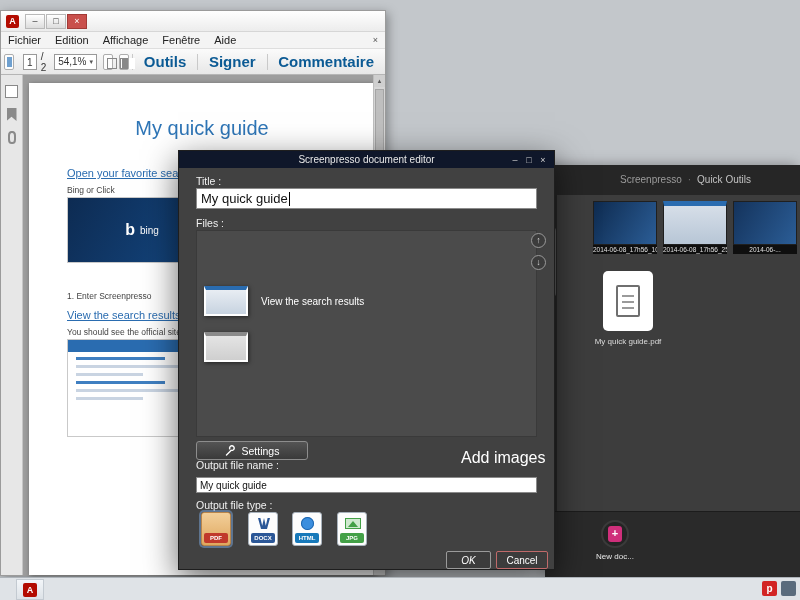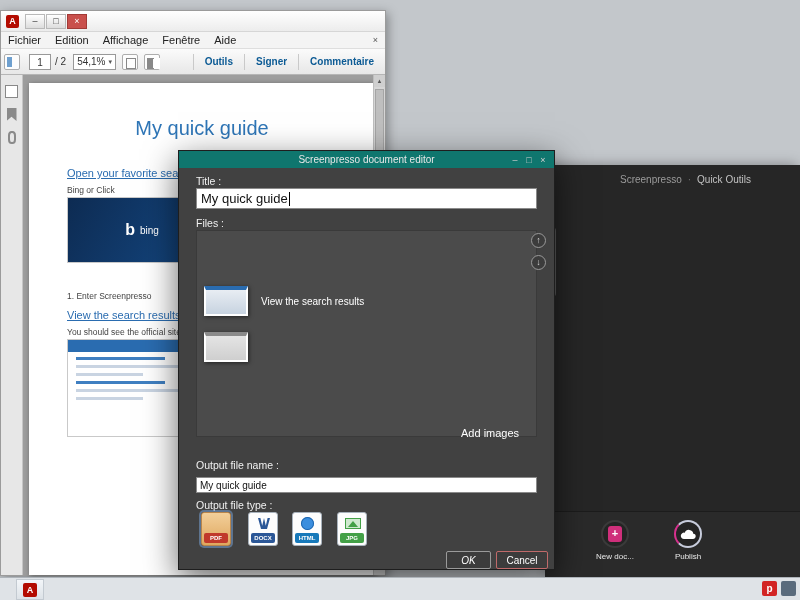--- a/index.html
+++ b/index.html
@@ -22,21 +22,21 @@
   .tbi-panel:after { content:""; position:absolute; left:2px; top:2px; width:5px; height:10px; background:#6fa0cf; }
   .tbi-scroll:after { content:""; position:absolute; left:3px; top:3px; width:8px; height:9px; border:1px solid #888; }
   .tbi-two:after { content:""; position:absolute; left:2px; top:3px; width:4px; height:9px; border:1px solid #888; box-shadow:6px 0 0 -1px #888 inset, 7px 0 0 #fff; }
   .tbi-two:before { content:""; position:absolute; right:2px; top:3px; width:4px; height:9px; border:1px solid #888; }
   .page-box { width:22px; height:16px; background:#fff; border:1px solid #999; text-align:center; font-size:10px; line-height:15px; margin:0 2px 0 6px; }
   .page-total { margin:0 4px 0 2px; font-size:10px; color:#333; }
   .zoom-box { height:16px; background:#fff; border:1px solid #999; display:flex; align-items:center; padding:0 3px; gap:3px; font-size:10px; margin:0 3px; }
   .zoom-box .dd { font-size:7px; color:#555; }
   .tb-spacer { flex:1; }
   .tb-sep { width:1px; height:16px; background:#c9c9c9; }
-  .tb-link { font-size:10px; font-weight:bold; color:#0b5a94; margin:0 11px; }
+  .tb-link { font-size:15px; font-weight:bold; color:#0b5a94; margin:0 11px; }
   .ar-body { position:absolute; top:64px; left:0; right:0; bottom:0; display:flex; }
   .ar-sidebar { width:22px; background:#e7e7e7; border-right:1px solid #c5c5c5; }
   .sbi { width:13px; height:13px; margin:10px auto 0; }
   .sbi-pages { background:#fff; border:1px solid #888; }
   .sbi-bookmark { background:#8a8a8a; clip-path:polygon(0 0,100% 0,100% 100%,50% 68%,0 100%); width:10px; height:13px; }
   .sbi-clip { width:8px; height:13px; border:2px solid #8a8a8a; border-radius:45%/35%; }
   .ar-docarea { flex:1; position:relative; background:#9d9d9d; }
   .ar-page { position:absolute; left:6px; top:8px; width:346px; bottom:0; background:#fff; box-shadow:1px 1px 5px rgba(0,0,0,.4); }
   .ar-scrollbar { position:absolute; right:0; top:0; bottom:0; width:12px; background:#d6d6d6; border-left:1px solid #bdbdbd; }
   .ar-scroll-up { height:12px; font-size:6px; text-align:center; line-height:12px; color:#555; background:#cfcfcf; }
@@ -76,39 +76,39 @@
   .sp-pdf-label { position:absolute; left:18px; top:142px; width:106px; text-align:center; font-size:8px; color:#ddd; white-space:nowrap; }
   .sp-bottombar { position:absolute; left:0; right:0; bottom:0; height:66px; background:#2a2a2a; border-top:1px solid #1c1c1c; }
   .sp-btn { position:absolute; width:70px; text-align:center; color:#e8e8e8; font-size:8px; top:8px; }
   .sp-btn-newdoc { left:35px; } .sp-btn-publish { left:108px; }
   .sp-circle { width:28px; height:28px; border-radius:50%; margin:0 auto 4px; display:flex; align-items:center; justify-content:center; background:#242424; border:2px solid #3a3a3a; }
   .sp-circle.publish { border:2px solid #c7ccdc; border-left-color:#d6318e; }
   .nd-icon { width:14px; height:16px; background:#cf2f7b; border-radius:3px; color:#fff; font-size:11px; line-height:15px; text-align:center; font-weight:bold; }
 
   
   .dlg { position:absolute; left:178px; top:150px; width:377px; height:420px; background:#414141; border:1px solid #1e1e1e; box-shadow:0 10px 32px rgba(0,0,0,.6); z-index:5; color:#fff; }
-  .dlg-titlebar { height:17px; background:#0f766e; position:relative; display:flex; align-items:center; justify-content:center; font-size:10px; color:#e8e8e8; }
+  .dlg-titlebar { height:17px; background:#0f172a; position:relative; display:flex; align-items:center; justify-content:center; font-size:10px; color:#e8e8e8; }
   .dlg-controls { position:absolute; right:4px; top:0; height:100%; display:flex; align-items:center; }
   .dlg-ctl { width:14px; text-align:center; font-size:9px; color:#cfcfcf; }
   .dlg-label { position:absolute; left:17px; font-size:10.5px; color:#f0f0f0; }
   .lbl-title { top:24px; } .lbl-files { top:66px; } .lbl-outname { top:308px;text-align:center; } .lbl-outtype { top:348px; }
   .dlg-input-title { position:absolute; left:17px; top:37px; width:341px; height:21px; background:#fff; border:1px solid #8a8a8a; font-size:13px; color:#111; padding:0 4px; display:flex; align-items:center; }
   .caret { width:1px; height:14px; background:#000; margin-left:1px; }
   .files-panel { position:absolute; left:17px; top:79px; width:341px; height:207px; background:#4b4b4b; border:1px solid #3a3a3a; }
   .file-item { position:absolute; left:7px; height:36px; display:flex; align-items:center; width:320px; }
   .fi-1 { top:6px; } .fi-2 { top:52px; } .fi-3 { top:98px; }
   .file-thumb { width:44px; height:30px; border:2px solid #fff; box-shadow:1px 1px 4px rgba(0,0,0,.55); margin-right:13px; flex:none; }
   .ft-t1 { background:linear-gradient(120deg,#0d2b52,#1f4f86); }
   .ft-t2 { background:linear-gradient(#e8edf3,#c7d3e0); border-top:4px solid #2a6cb0; }
   .ft-t3 { background:linear-gradient(#e4e4e4,#cfcfcf); border-top:4px solid #8a8a8a; }
   .file-caption { font-size:10px; color:#fff; }
   .reorder { position:absolute; left:352px; width:15px; height:15px; border:1px solid #9a9a9a; border-radius:50%; color:#d5d5d5; font-size:9px; line-height:13px; text-align:center; background:#3c3c3c; }
   .reorder-up { top:82px; } .reorder-down { top:104px; }
   .settings-btn { position:absolute; left:17px; top:290px; width:112px; height:19px; background:linear-gradient(#545454,#3a3a3a); border:1px solid #8d8d8d; border-radius:3px; display:flex; align-items:center; justify-content:center; gap:6px; color:#fff; font-size:10.5px; }
-  .add-images { position:absolute; left:282px; top:276px; font-size:11px; color:#fff; }
+  .add-images { position:absolute; left:282px; top:298px; font-size:16px; color:#fff; }
   .dlg-input-small { position:absolute; left:17px; top:326px; width:341px; height:16px; background:#fff; border:1px solid #8a8a8a; font-size:10px; color:#111; padding:0 3px; display:flex; align-items:center; }
   .ft { position:absolute; top:361px; width:30px; height:34px; border-radius:3px; }
   .ft-pdf { left:22px; background:linear-gradient(#f2cf9a,#dfa75e); border:1px solid #b9854a; box-shadow:0 0 0 2px rgba(130,180,240,.45); }
   .ft-page { background:#fdfdfd; border:1px solid #a8b2bc; }
   .ft-doc { left:69px; } .ft-html { left:113px; } .ft-jpg { left:158px; }
   .badge { position:absolute; left:2px; right:2px; bottom:2px; height:10px; border-radius:2px; color:#fff; font-size:6px; line-height:10px; text-align:center; font-weight:bold; }
   .badge-pdf { background:#c0392b; } .badge-docx { background:#2b5797; } .badge-html { background:#1779ba; } .badge-jpg { background:#43a047; }
   .deco-w { position:absolute; top:5px; left:9px; width:12px; height:11px; background:#2b5797; clip-path:polygon(0 0,20% 0,35% 70%,50% 0,65% 70%,80% 0,100% 0,75% 100%,25% 100%); }
   .deco-globe { position:absolute; top:4px; left:8px; width:13px; height:13px; border-radius:50%; background:#3b8ede; box-shadow:inset 0 0 0 1px #1c64ad; }
   .deco-img { position:absolute; top:5px; left:7px; width:16px; height:11px; background:#cfe9cf; border:1px solid #43a047; }
@@ -201,34 +201,48 @@
     </div>
   </div>
 
   <div class="sp-window">
     <div class="sp-title">
       <span class="sp-appname">Screenpresso</span>
       <span class="sp-dot">·</span>
       <span class="sp-wsname">Quick Outils</span>
     </div>
     <div class="sp-sidebar-scroll"></div>
+    <div class="sp-workspace">
+      <div class="sp-thumb sp-t1">
+        <div class="sp-thumb-img sp-ti-1"></div>
+        <div class="sp-thumb-label">2014-06-08_17h56_10.png</div>
+      </div>
+      <div class="sp-thumb sp-t2">
+        <div class="sp-thumb-img sp-ti-2"></div>
+        <div class="sp-thumb-label">2014-06-08_17h56_25.png</div>
+      </div>
+      <div class="sp-thumb sp-t3">
+        <div class="sp-thumb-img sp-ti-3"></div>
+        <div class="sp-thumb-label">2014-06-...</div>
+      </div>
+      <div class="sp-pdf">
+        <div class="sp-docicon">
+            <i></i>
+            <i></i>
+            <i></i>
+          </div>
+      </div>
+      <div class="sp-pdf-label">My quick guide.pdf</div>
+    </div>
     <div class="sp-bottombar">
       <div class="sp-btn sp-btn-newdoc">
         <div class="sp-circle">
           <div class="nd-icon">+</div>
         </div>
         <div>New doc...</div>
-      </div>
-      <div class="sp-btn sp-btn-publish">
-        <div class="sp-circle publish">
-          <svg width="16" height="12" viewBox="0 0 16 12">
-            <path d="M4 11 a3.2 3.2 0 1 1 0.8-6.3 a4.4 4.4 0 0 1 8.5 1.1 a2.6 2.6 0 0 1 -0.4 5.2 z" fill="#ffffff"></path>
-          </svg>
-        </div>
-        <div>Publish</div>
       </div>
     </div>
   </div>
 
   <div class="dlg">
     <div class="dlg-titlebar">
       <span>Screenpresso document editor</span>
       <div class="dlg-controls">
         <span class="dlg-ctl">–</span>
         <span class="dlg-ctl">□</span>
@@ -248,20 +262,26 @@
         <div class="file-thumb ft-t2"></div>
         <div class="file-caption">View the search results</div>
       </div>
       <div class="file-item fi-3">
         <div class="file-thumb ft-t3"></div>
       </div>
     </div>
     <div class="reorder reorder-up">↑</div>
     <div class="reorder reorder-down">↓</div>
 
+    <div class="settings-btn">
+      <svg width="11" height="11" viewBox="0 0 11 11">
+        <path d="M1.5 10 L6 5.5 M6.2 5.3 a2.3 2.3 0 1 0 -1.5 -1.5" stroke="#ffffff" stroke-width="1.4" fill="none" stroke-linecap="round"></path>
+      </svg>
+      <span>Settings</span>
+    </div>
     <div class="add-images">Add images</div>
 
     <div class="dlg-label lbl-outname">Output file name :</div>
     <div class="dlg-input-small">
       <span>My quick guide</span>
     </div>
 
     <div class="dlg-label lbl-outtype">Output file type :</div>
     <div class="ft ft-pdf">
       <div class="badge badge-pdf">PDF</div>

